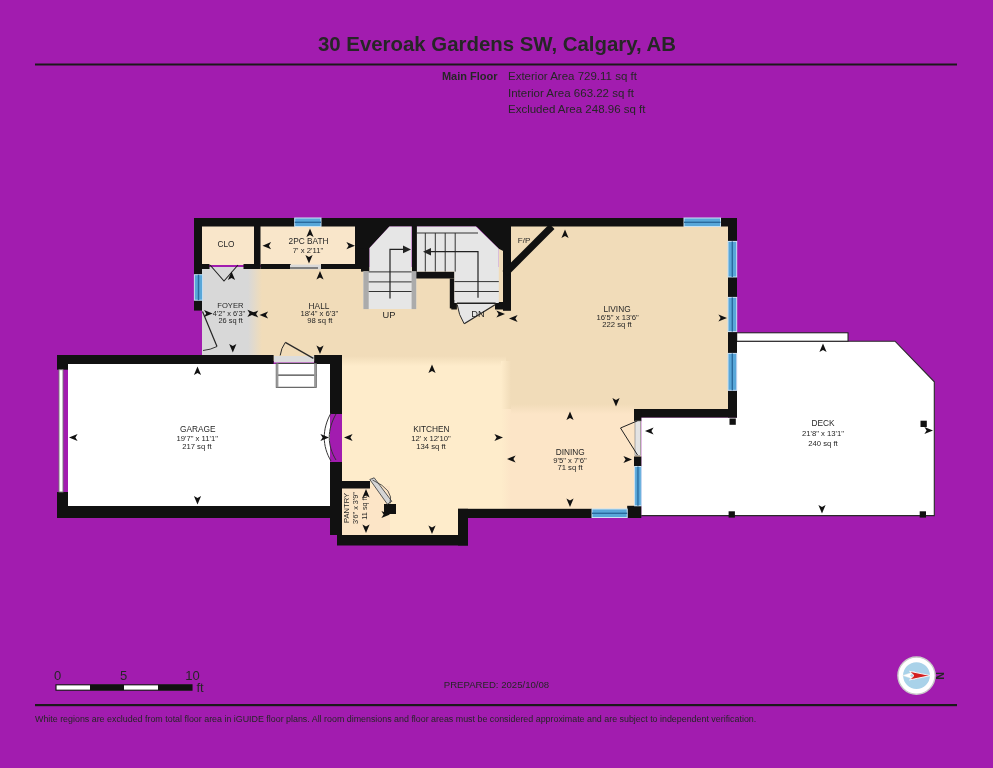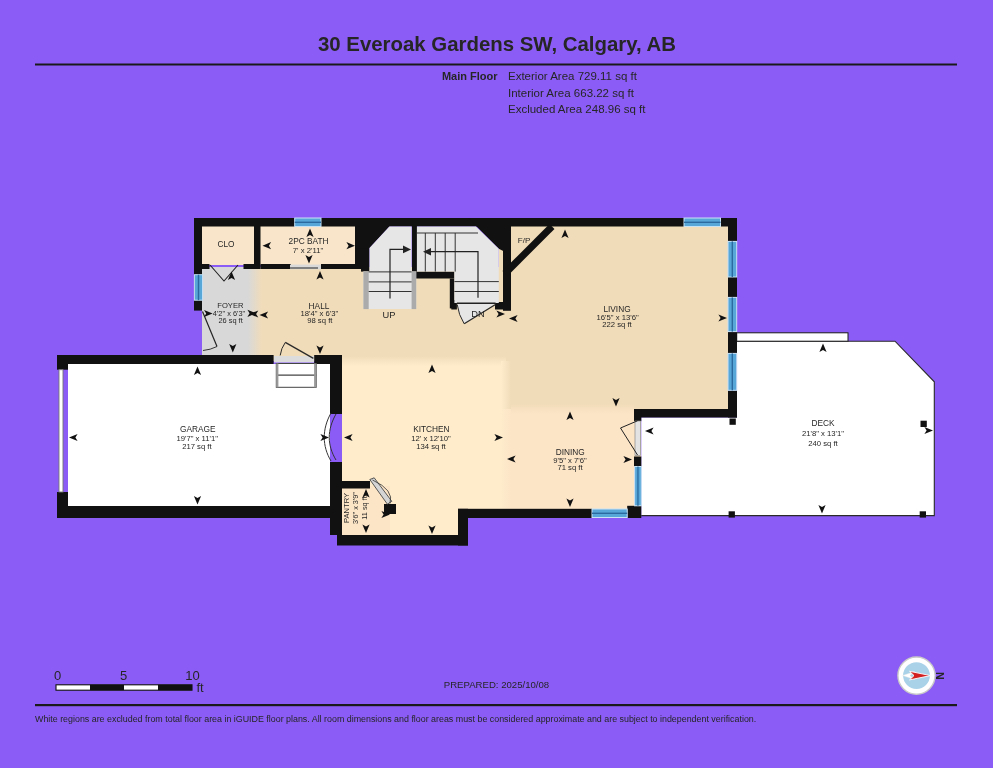--- a/index.html
+++ b/index.html
@@ -1,16 +1,16 @@
 <!DOCTYPE html>
 <html><head>
 <meta charset="utf-8">
 <style>
   html,body{margin:0;padding:0;background:#ffffff;}
-  .page{position:relative;width:993px;height:768px;background:#8b5cf6;overflow:hidden;
+  .page{position:relative;width:993px;height:768px;background:#a21caf;overflow:hidden;
         font-family:"Liberation Sans", sans-serif;}
   svg text{font-family:"Liberation Sans", sans-serif;fill:#262626;}
 </style>
 </head>
 <body>
 <div class="page">
 <svg width="993" height="768" viewBox="0 0 993 768" xmlns="http://www.w3.org/2000/svg">
 <defs>
   <linearGradient id="foygrad" x1="0" y1="0" x2="1" y2="0">
     <stop offset="0" stop-color="#d8d8d8"></stop>

